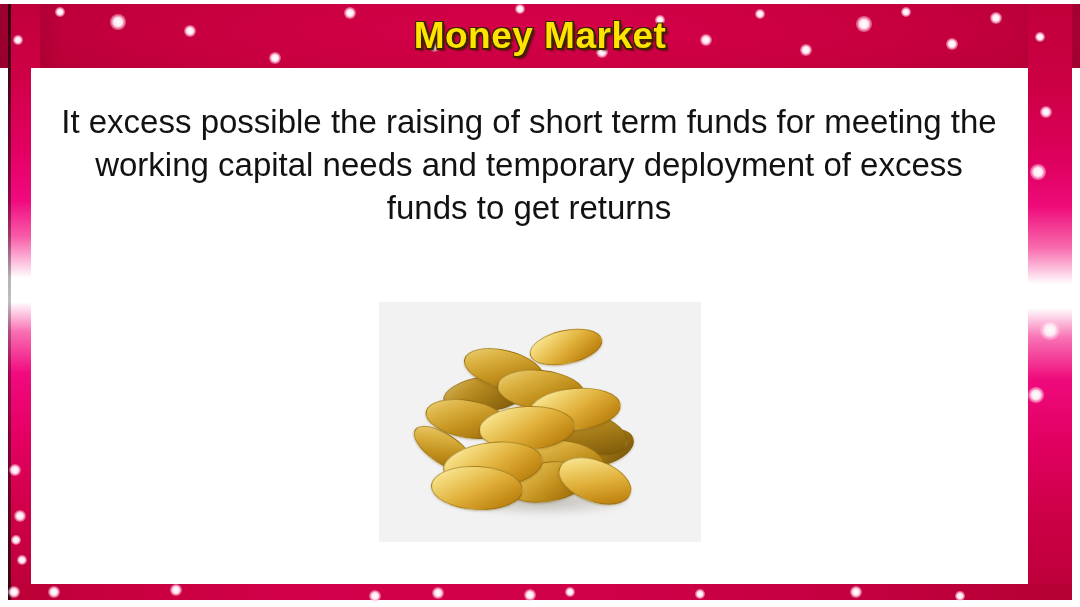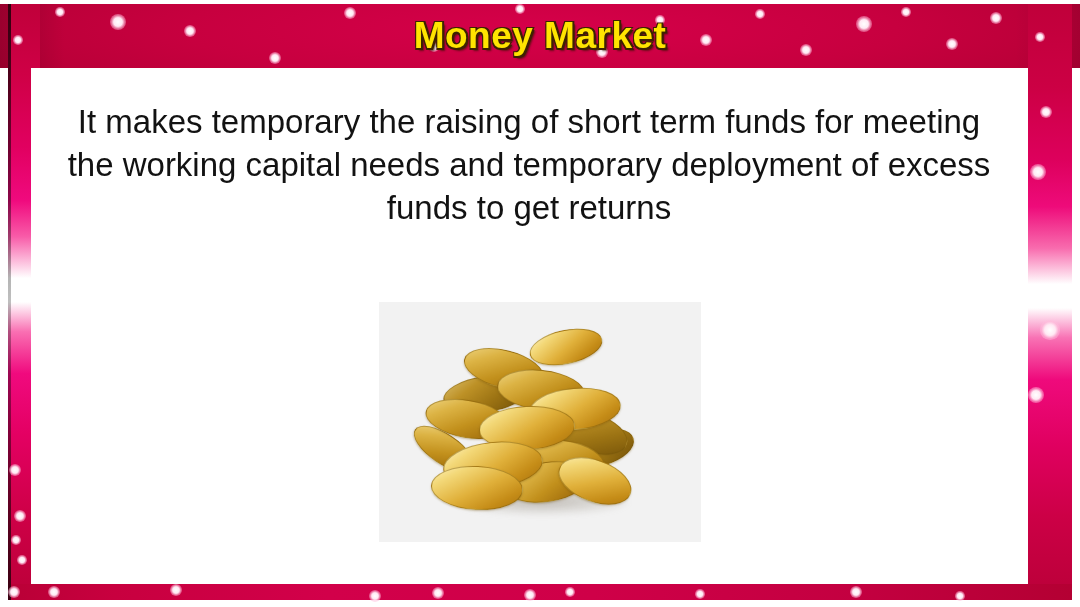--- a/index.html
+++ b/index.html
@@ -160,21 +160,21 @@
       <div class="sparkle" style="left: 849.6px; top: 585.6px; width: 12.8px; height: 12.8px;"></div>
       <div class="sparkle" style="left: 955.2px; top: 591.2px; width: 9.6px; height: 9.6px;"></div>
     </div>
 
   <div class="title-wrap">
     <span class="slide-title">Money Market</span>
   </div>
 
   <div class="content">
 
-    <p class="body-text">It makes temporary the raising of short term funds for meeting the working capital needs and temporary deployment of excess funds to get returns</p>
+    <p class="body-text">It excess possible the raising of short term funds for meeting the working capital needs and temporary deployment of excess funds to get returns</p>
 
     <div class="picture">
       <div class="coin-stage" id="coin-stage">
         <div class="shadow-blob"></div>
       <div class="coin" style="left: 150px; top: 28px; width: 74px; height: 34px; z-index: 8; background: linear-gradient(150deg, rgb(255, 243, 192) 0%, rgb(243, 216, 120) 22%, rgb(224, 176, 58) 52%, rgb(197, 140, 23) 78%, rgb(168, 114, 15) 100%); transform: rotate(-12deg); border: 1px solid rgba(120, 88, 12, 0.45);"></div>
           <div class="coin" style="left: 84px; top: 48px; width: 82px; height: 38px; z-index: 7; background: linear-gradient(150deg, rgb(240, 216, 136) 0%, rgb(220, 179, 68) 28%, rgb(194, 144, 28) 58%, rgb(165, 114, 14) 85%, rgb(138, 93, 9) 100%); transform: rotate(14deg); border: 1px solid rgba(120, 88, 12, 0.45);"></div>
           <div class="coin" style="left: 64px; top: 74px; width: 86px; height: 36px; z-index: 6; background: linear-gradient(150deg, rgb(216, 187, 104) 0%, rgb(189, 145, 38) 30%, rgb(156, 115, 19) 62%, rgb(126, 90, 11) 90%, rgb(107, 76, 8) 100%); transform: rotate(-8deg); border: 1px solid rgba(120, 88, 12, 0.45);"></div>
           <div class="coin" style="left: 118px; top: 68px; width: 88px; height: 40px; z-index: 9; background: linear-gradient(150deg, rgb(240, 216, 136) 0%, rgb(220, 179, 68) 28%, rgb(194, 144, 28) 58%, rgb(165, 114, 14) 85%, rgb(138, 93, 9) 100%); transform: rotate(6deg); border: 1px solid rgba(120, 88, 12, 0.45);"></div>
           <div class="coin" style="left: 150px; top: 86px; width: 92px; height: 42px; z-index: 10; background: linear-gradient(150deg, rgb(255, 243, 192) 0%, rgb(243, 216, 120) 22%, rgb(224, 176, 58) 52%, rgb(197, 140, 23) 78%, rgb(168, 114, 15) 100%); transform: rotate(-5deg); border: 1px solid rgba(120, 88, 12, 0.45);"></div>
           <div class="coin" style="left: 46px; top: 98px; width: 84px; height: 38px; z-index: 7; background: linear-gradient(150deg, rgb(240, 216, 136) 0%, rgb(220, 179, 68) 28%, rgb(194, 144, 28) 58%, rgb(165, 114, 14) 85%, rgb(138, 93, 9) 100%); transform: rotate(10deg); border: 1px solid rgba(120, 88, 12, 0.45);"></div>

